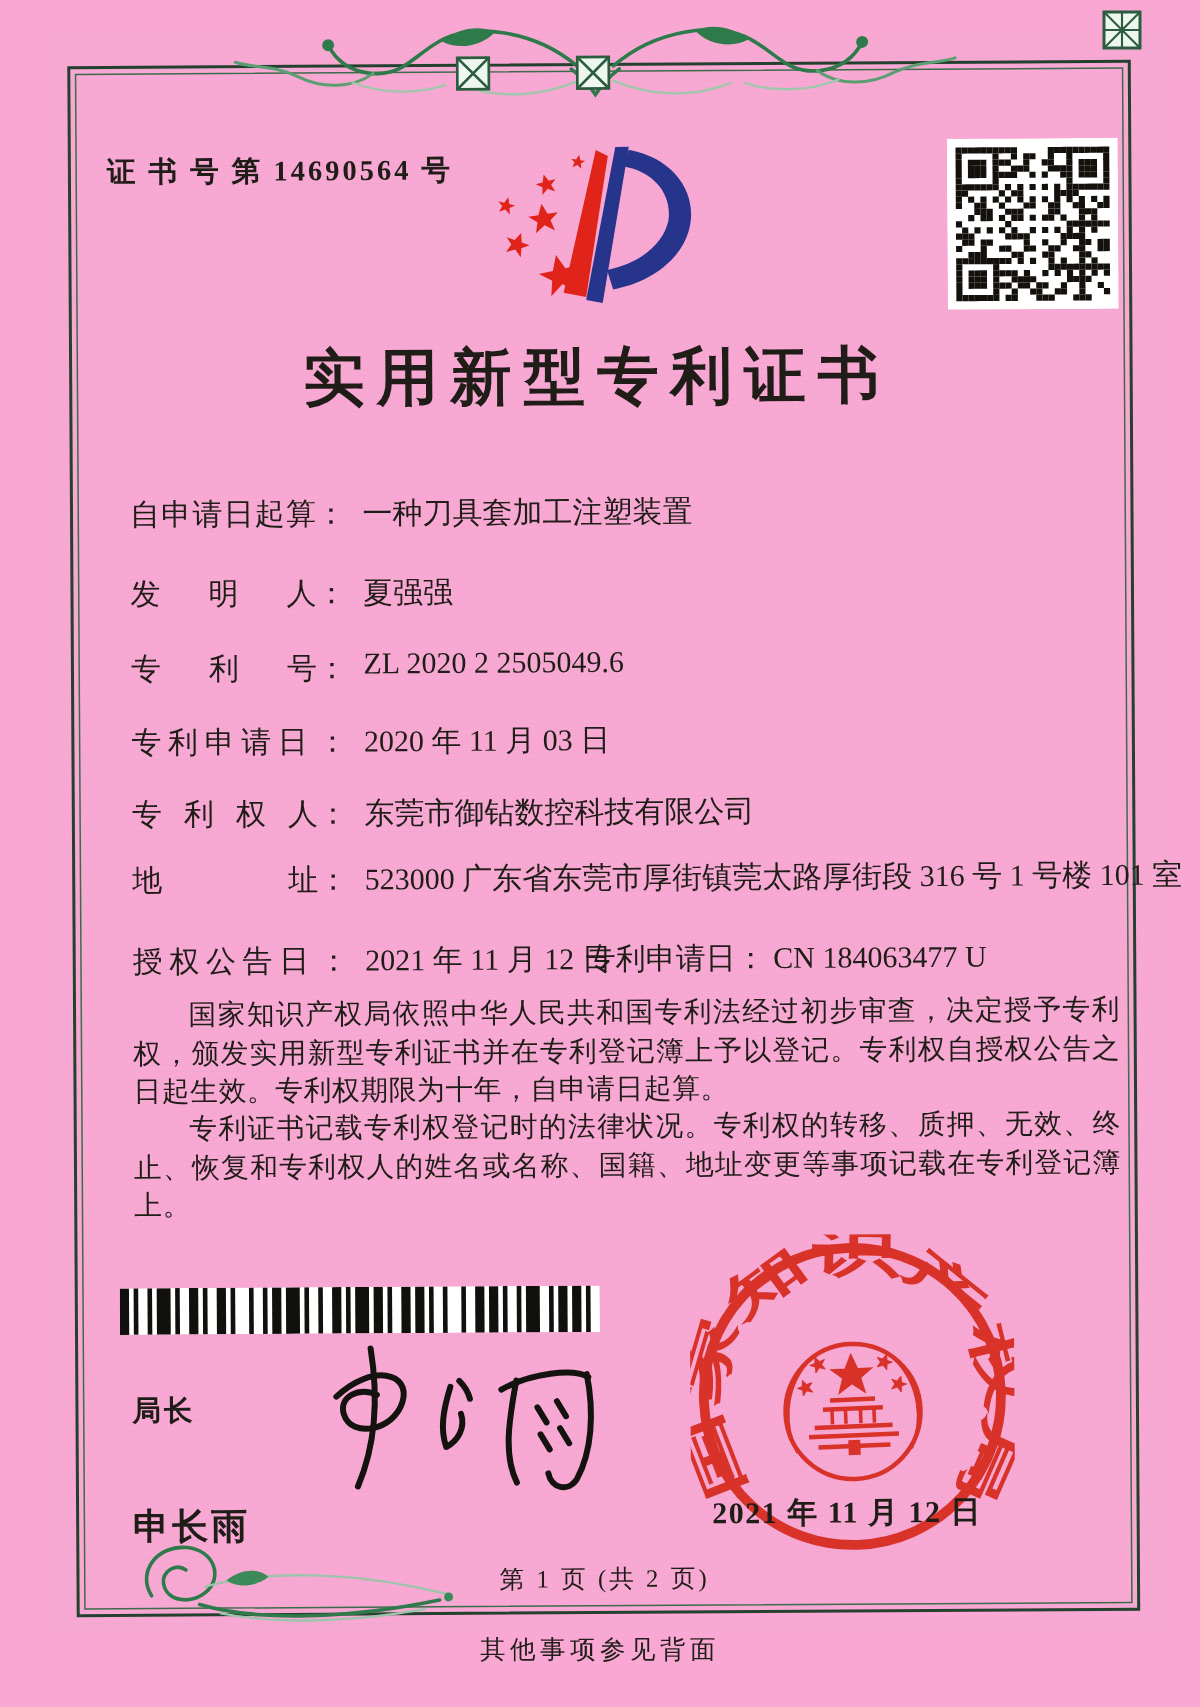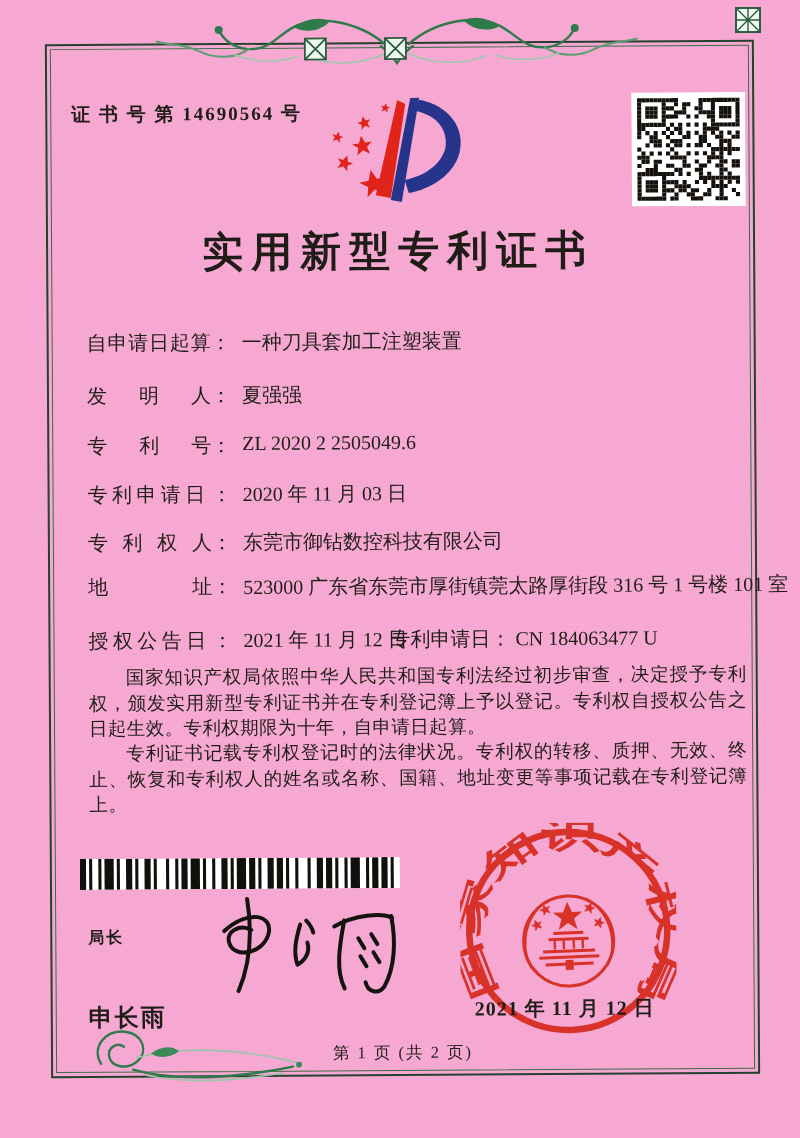--- a/index.html
+++ b/index.html
@@ -26,21 +26,21 @@
   .lbl{display:inline-block;width:124px;text-align:justify;text-align-last:justify;vertical-align:top;}
   .ls5{letter-spacing:4.4px;text-align-last:left;}
   .colon{display:inline-block;vertical-align:top;}
   .val{display:inline-block;margin-left:6px;vertical-align:top;}
   .wrapval{white-space:normal;width:545px;line-height:29px;}
   .grant-no{position:absolute;left:390px;top:626px;font-size:20px;white-space:nowrap;}
   .para{position:absolute;left:88px;width:658px;font-size:18.5px;line-height:25.5px;
     text-align:justify;text-indent:2em;letter-spacing:.4px;}
   .p1{top:664px}.p2{top:740px}
   .barcode{position:absolute;left:78px;top:857px;width:320px;height:31px;}
-  .officer-title{position:absolute;left:86px;top:926px;font-size:16px;font-weight:600;letter-spacing:2px;}
+  .officer-title{position:absolute;left:86px;top:926px;font-size:19px;font-weight:600;letter-spacing:2px;}
   .officer-name{position:absolute;left:86px;top:1000px;font-size:24px;font-weight:600;letter-spacing:2px;}
   .signature{position:absolute;left:192px;top:890px;width:215px;height:108px;}
   .seal{position:absolute;left:458px;top:824px;width:216px;height:216px;mix-blend-mode:multiply;opacity:.93;}
   .seal-date{position:absolute;left:452px;top:996px;width:220px;text-align:center;font-size:20px;
     letter-spacing:1px;font-weight:600;}
   .page-num{position:absolute;left:0;right:0;top:1042px;text-align:center;font-size:16.5px;letter-spacing:2px;}
   .back-note{position:absolute;left:0;right:0;top:1088px;text-align:center;font-size:17px;letter-spacing:3px;}
   .top-orn{position:absolute;left:0;top:0;width:800px;height:72px;pointer-events:none;}
   .bot-orn{position:absolute;left:84px;top:1020px;width:240px;height:66px;pointer-events:none;}
   .knot-tr{position:absolute;left:733px;top:5px;width:30px;height:30px;}
@@ -558,13 +558,14 @@
         <circle cx="212" cy="44" r="3"></circle>
       </g>
     </svg>
   </div>
 
   <svg class="knot-tr" viewBox="0 0 30 30">
     <rect x="3" y="3" width="24" height="24" fill="#eef6f0" stroke="#2c5c3e" stroke-width="2"></rect>
     <path d="M3,3 L27,27 M27,3 L3,27 M15,3 V27 M3,15 H27" fill="none" stroke="#2c5c3e" stroke-width="1.4"></path>
   </svg>
 
+  <div class="back-note">其他事项参见背面</div>
 </div>
 
 </body></html>

